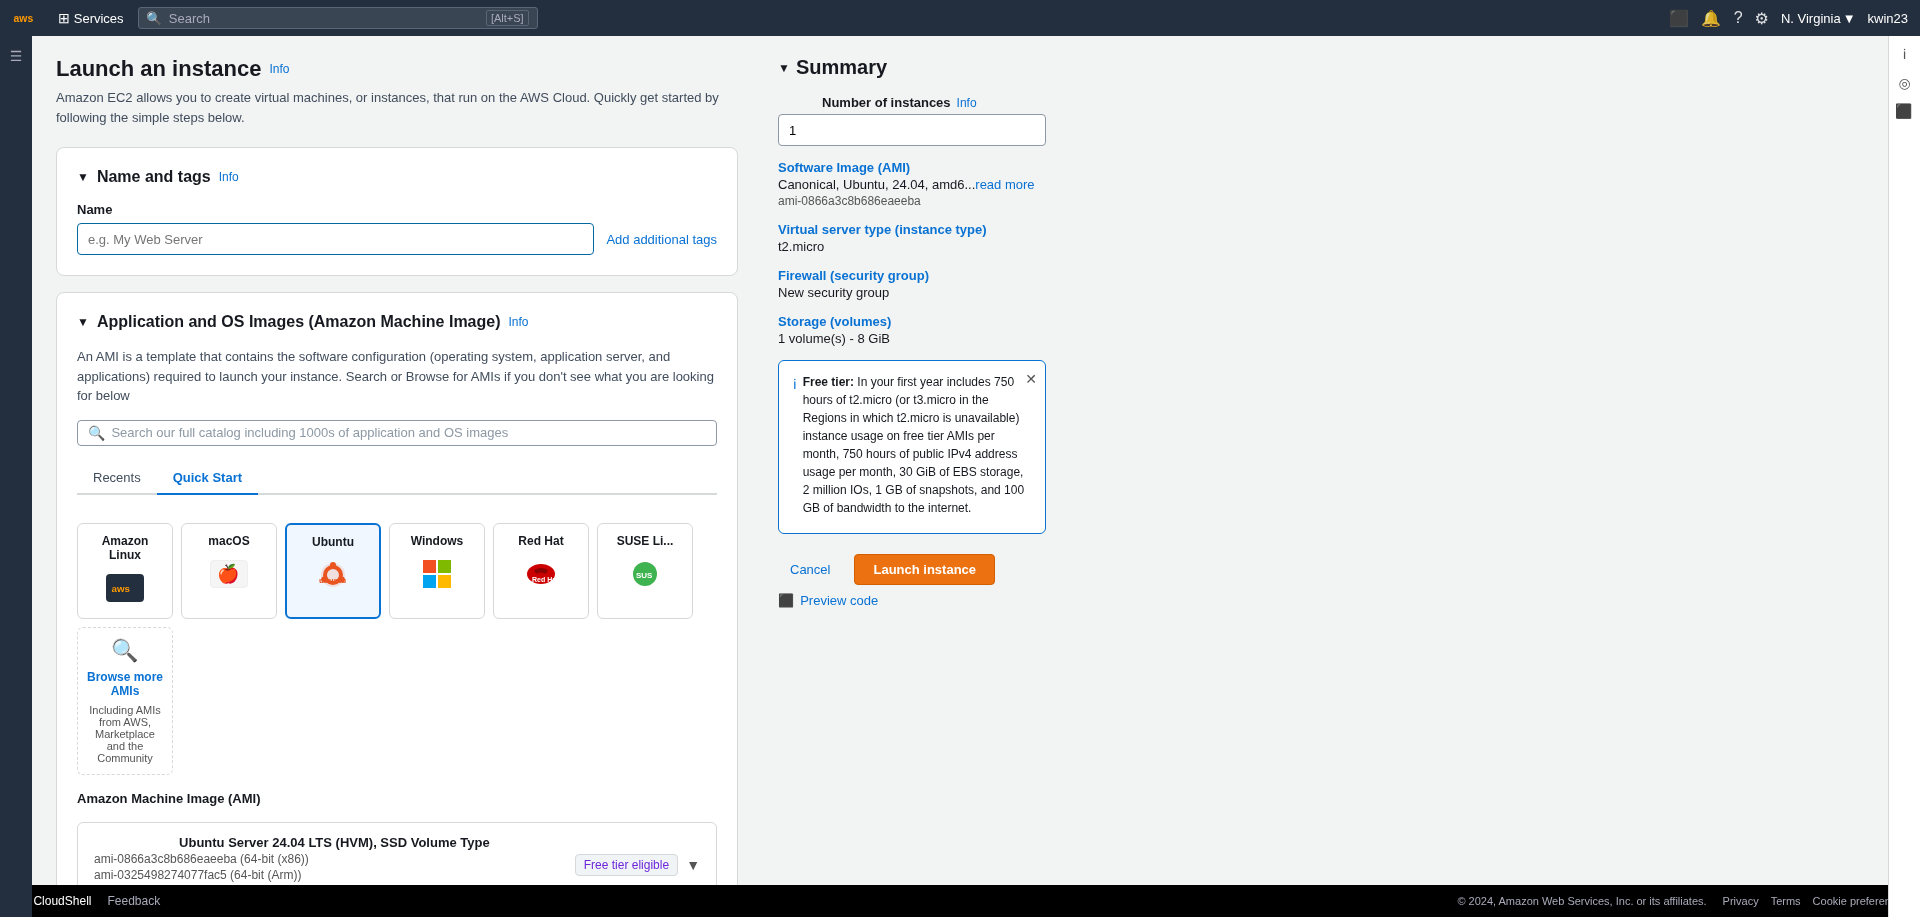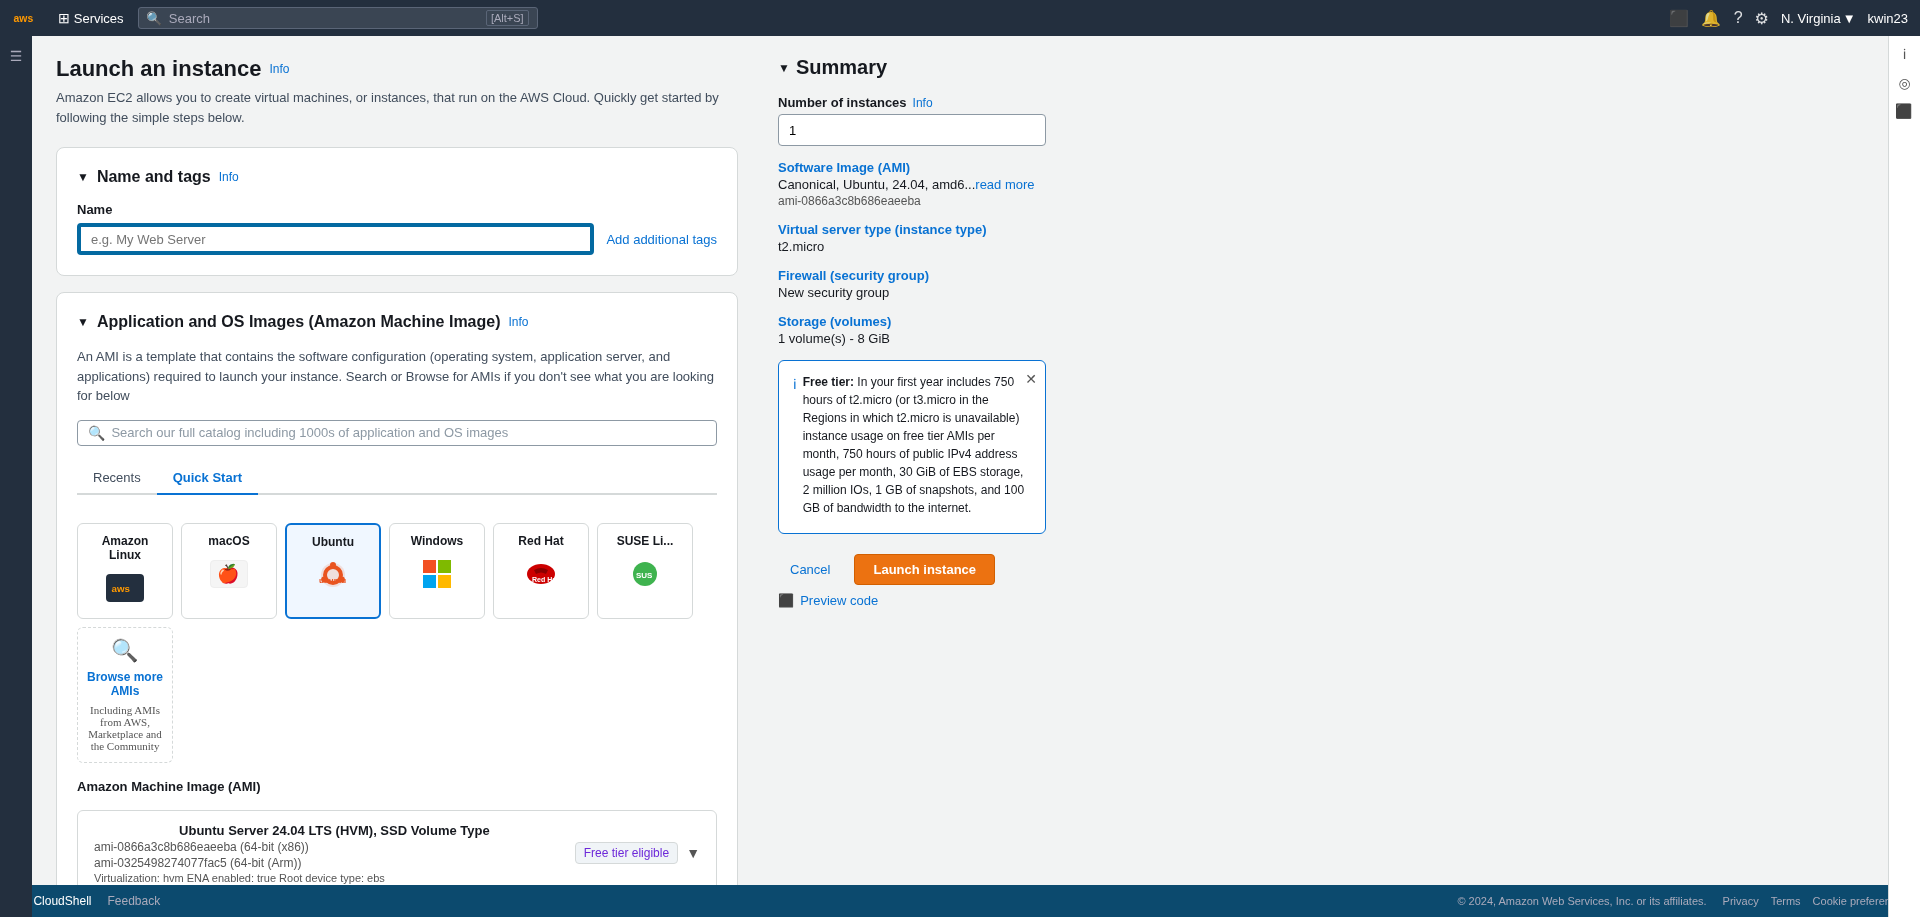--- a/index.html
+++ b/index.html
@@ -208,21 +208,21 @@
       margin-bottom: 6px;
     }
     .name-row {
       display: flex;
       align-items: center;
       gap: 12px;
     }
     .name-input {
       flex: 1;
       height: 32px;
-      border: 4px solid #0369a1;
+      border: 1px solid #0369a1;
       border-radius: 4px;
       padding: 0 10px;
       font-size: 13px;
       color: #16191f;
       outline: none;
     }
     .add-tags-link {
       color: #0972d3;
       font-size: 13px;
       cursor: pointer;
@@ -363,20 +363,21 @@
     .summary-label-row {
       display: flex;
       align-items: center;
       gap: 6px;
       margin-bottom: 4px;
     }
     .summary-field-label {
       font-size: 13px;
       font-weight: 600;
       color: #16191f;
+      margin-left: 44px;
     }
     .instances-input {
       width: 100%;
       height: 32px;
       border: 1px solid #8d99a4;
       border-radius: 4px;
       padding: 0 10px;
       font-size: 13px;
     }
     .summary-link {
@@ -461,21 +462,21 @@
       font-size: 13px;
       cursor: pointer;
       margin-top: 8px;
     }
 
     
     .bottom-bar {
       position: fixed;
       bottom: 0; left: 0; right: 0;
       height: 32px;
-      background: #0c4a6e;
+      background: #000000;
       display: flex;
       align-items: center;
       padding: 0 12px;
       gap: 16px;
     }
     .cloudshell-btn {
       display: flex;
       align-items: center;
       gap: 4px;
       color: #fff;
@@ -690,21 +691,21 @@
                 <circle cx="19" cy="14" r="12" fill="#3fb34f"></circle>
                 <text x="10" y="18" font-size="8" fill="white" font-weight="bold" font-family="Arial">SUS</text>
               </svg>
             </div>
           </div>
         </div>
 
         <div class="browse-tile">
           <span class="browse-search-icon">🔍</span>
           <div style="color:#0972d3;font-weight:600;">Browse more AMIs</div>
-          <div style="color:#555;font-size:11px;text-align:center;font-family:Liberation Serif, serif;">Including AMIs from AWS, Marketplace and the Community</div>
+          <div style="color:#555;font-size:11px;text-align:center;">Including AMIs from AWS, Marketplace and the Community</div>
         </div>
 
       </div>
 
       <div style="margin-top:16px;">
         <div class="field-label">Amazon Machine Image (AMI)</div>
         <div class="ami-selection">
           <div class="ami-selection-info">
             <div class="ami-name">Ubuntu Server 24.04 LTS (HVM), SSD Volume Type</div>
             <div class="ami-id">ami-0866a3c8b686eaeeba (64-bit (x86))</div>

